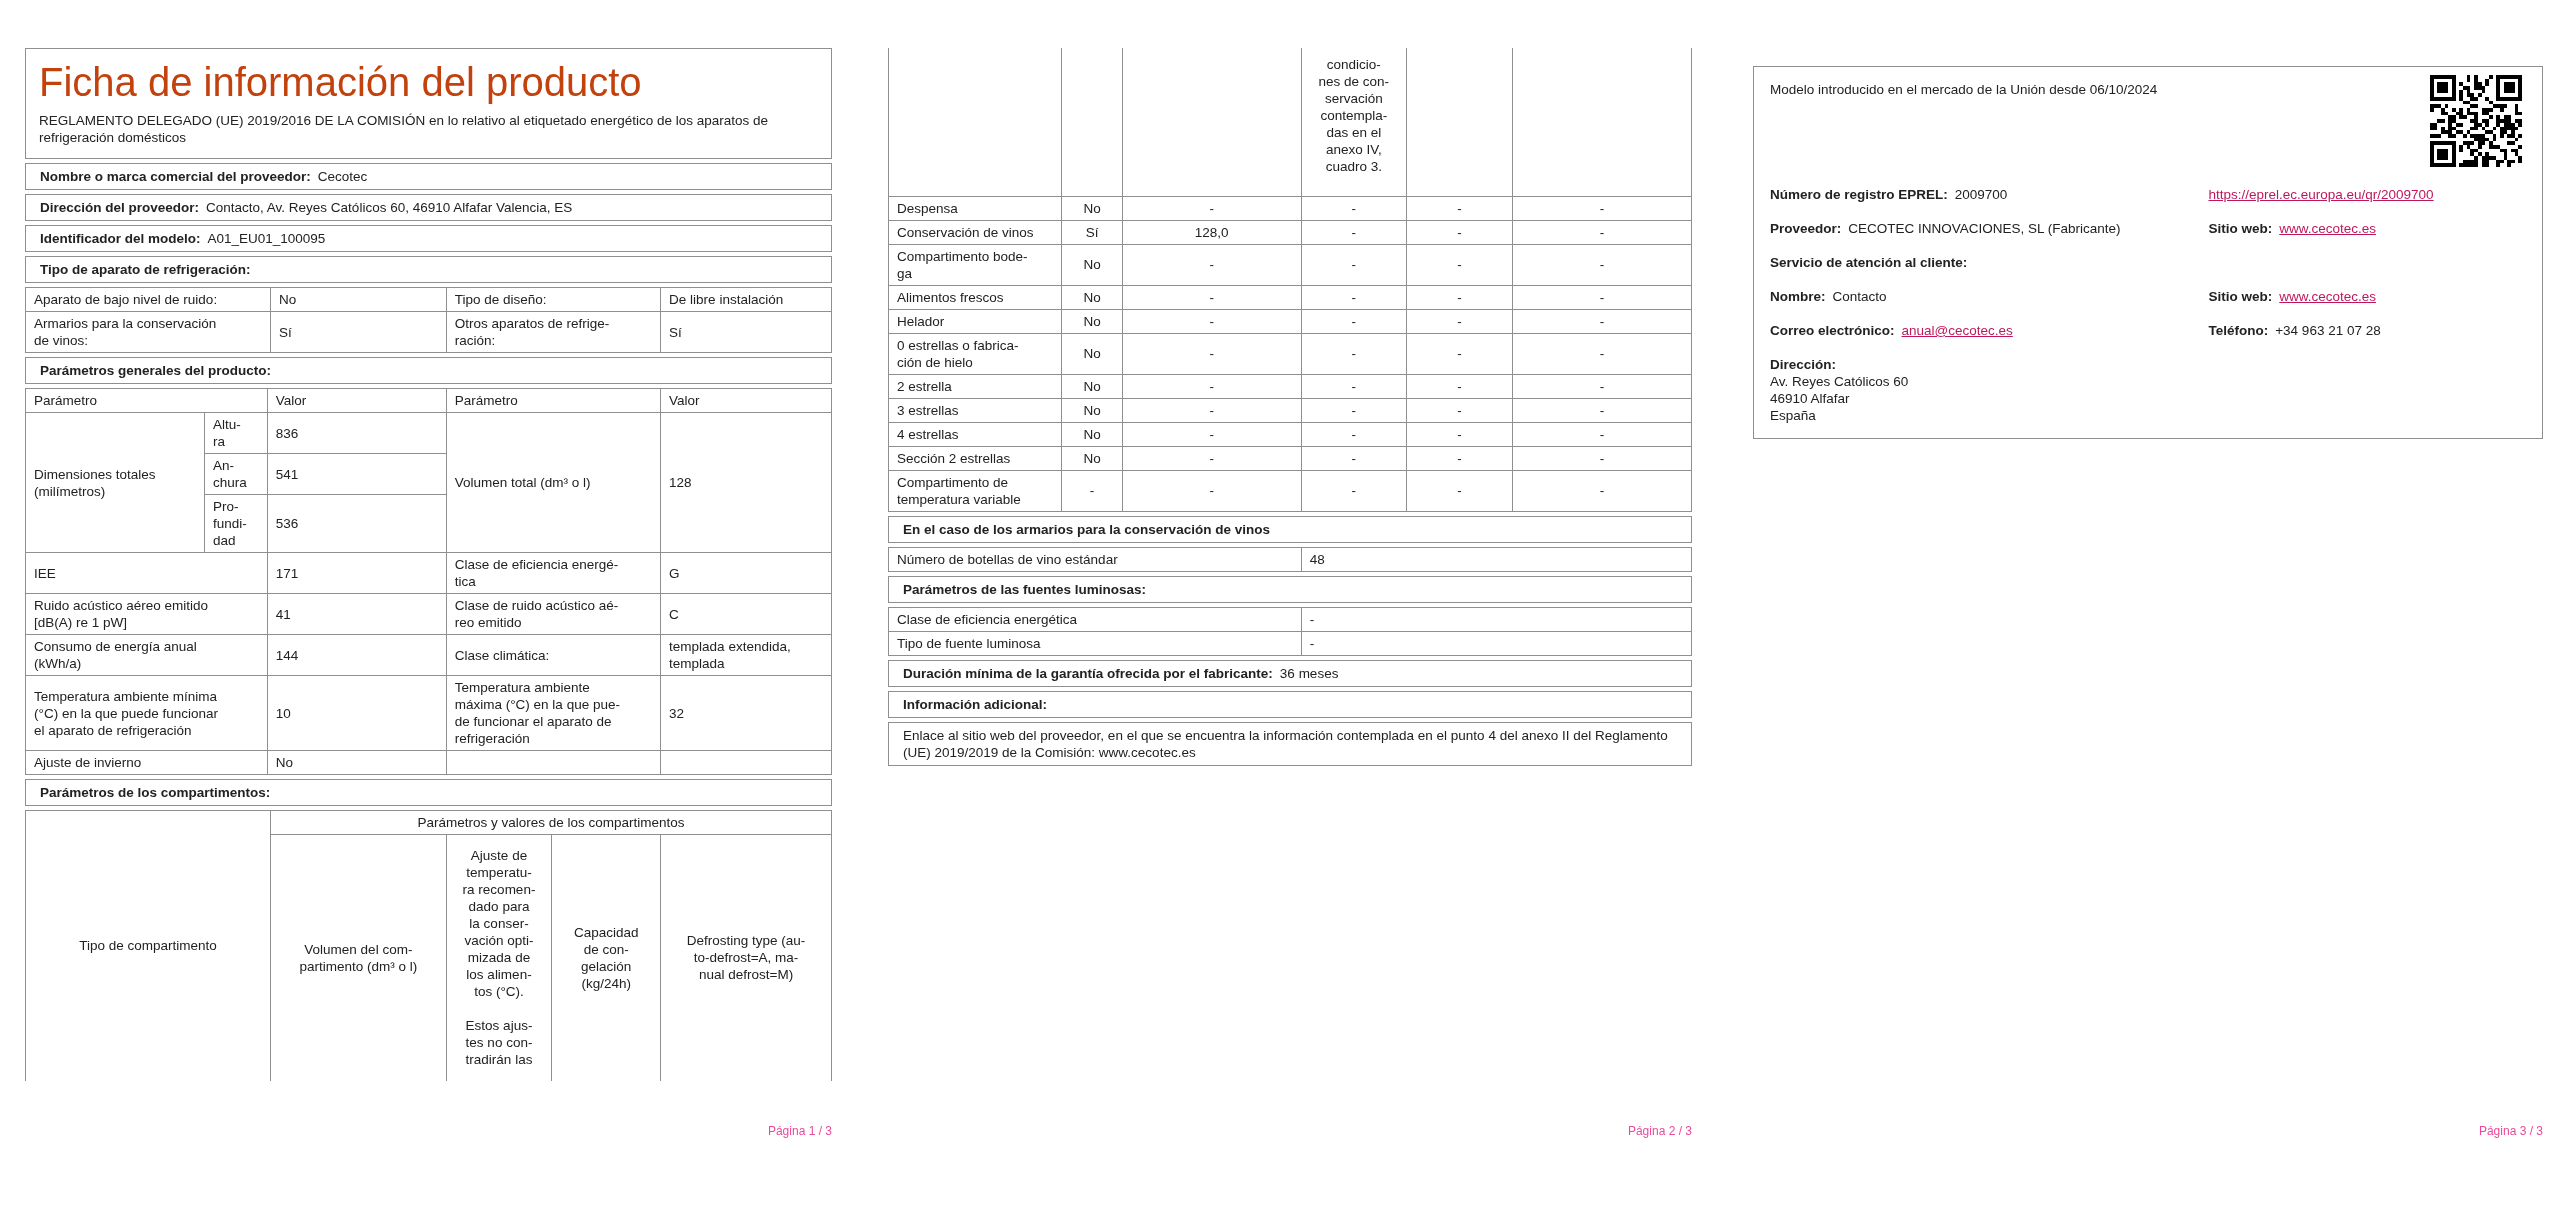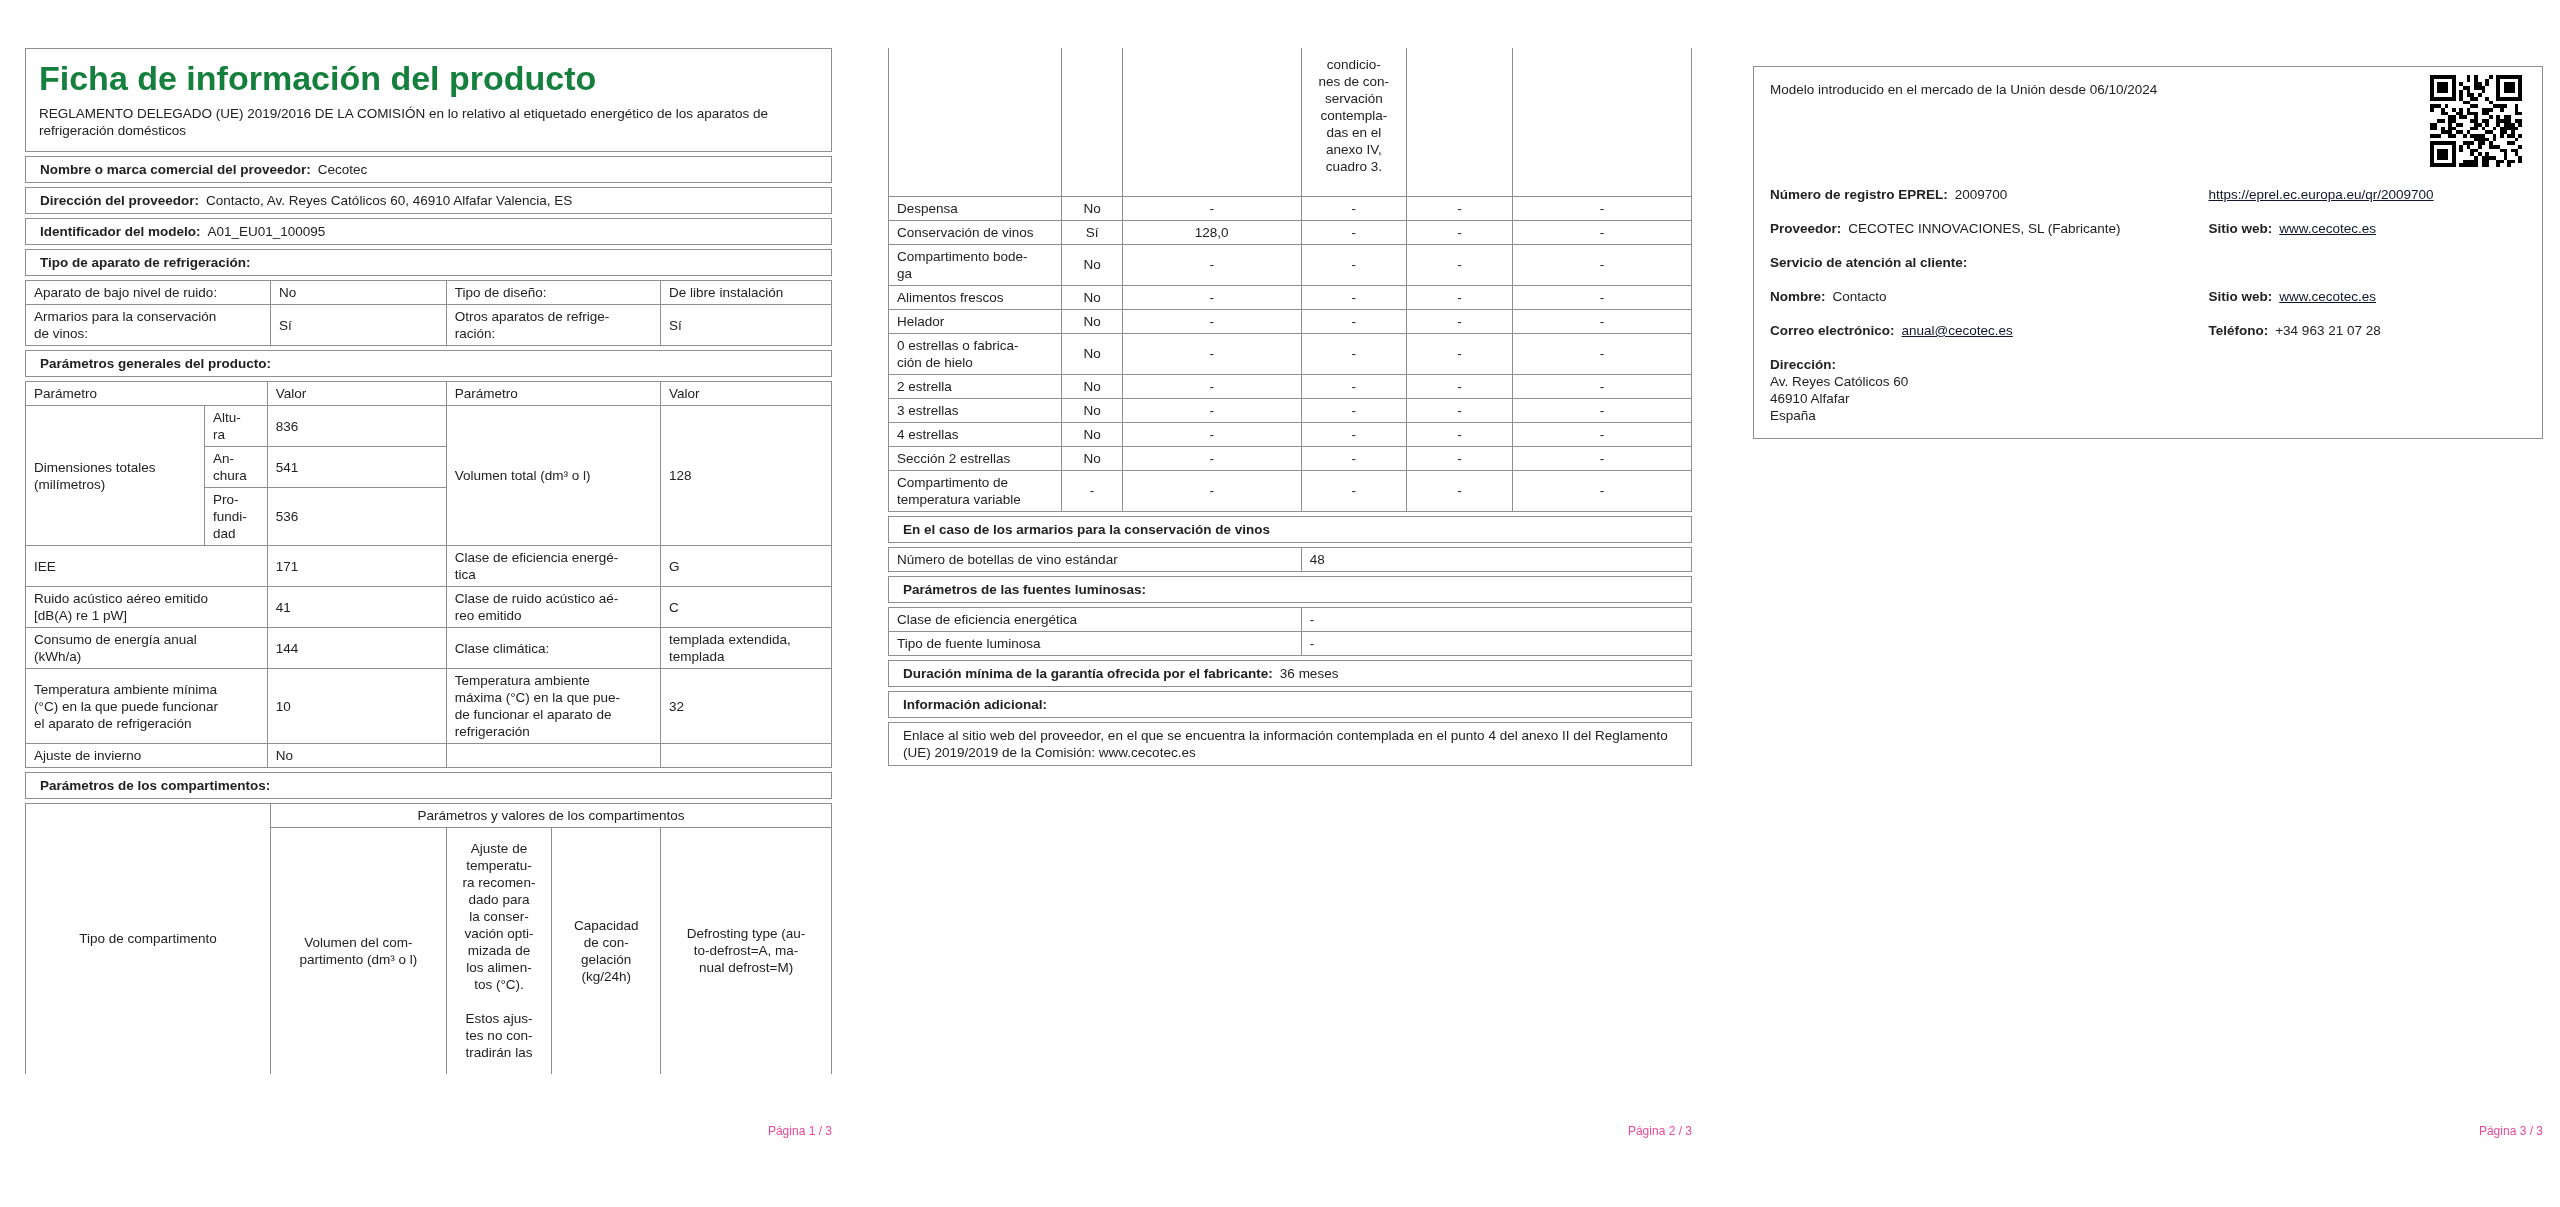--- a/index.html
+++ b/index.html
@@ -13,21 +13,21 @@
     color:#222222;
   }
   .page { position:absolute; background:#fff; }
   #p1 { left:25px;  top:48px; width:807px; height:1064px; overflow:hidden; }
   #p2 { left:888px; top:48px; width:804px; }
   #p3 { left:1753px; top:66px; width:790px; border:1px solid #8f8f8f; padding:14px 16px; }
 
   .box { border:1px solid #8f8f8f; padding:4px 14px; margin-bottom:4px; background:#fff; white-space:pre-line; }
   .hdr-box { font-weight:bold; }
   .title-box { padding:10px 13px 12px; white-space:normal; }
-  .doc-title { font-size:34px; font-weight:bold; color:#15803d; line-height:1.15; }
+  .doc-title { font-size:40px; font-weight:normal; color:#c2410c; line-height:1.15; }
   .reg { margin-top:7px; }
   .b { font-weight:bold; }
   .val { margin-left:7px; }
 
   table.tbl { width:100%; border-collapse:collapse; margin-bottom:4px; table-layout:fixed; }
   .tbl td { border:1px solid #8f8f8f; padding:3px 8px; vertical-align:middle; white-space:pre-line; overflow:hidden; }
   .ctr { text-align:center; }
 
   .comp td { border-bottom:0; }
   .comp .tall td { height:246px; }
@@ -40,21 +40,21 @@
   #f1 { left:25px;  width:807px; }
   #f2 { left:888px; width:804px; }
   #f3 { left:1753px; width:790px; }
 
   
   .qr { position:absolute; top:8px; right:20px; width:92px; height:92px; }
   .p3row { display:flex; margin-top:17px; }
   .p3row.first { margin-top:88px; }
   .p3l { width:58%; padding-right:12px; }
   .p3r { width:42%; }
-  a.lnk { color:#0f172a; text-decoration:underline; cursor:pointer; }
+  a.lnk { color:#be185d; text-decoration:underline; cursor:pointer; }
   .addr { white-space:pre-line; }
 </style>
 </head>
 <body>
 
 <div class="page" id="p1">
 
   <div class="box title-box">
     <div class="doc-title">Ficha de información del producto</div>
     <div class="reg">REGLAMENTO DELEGADO (UE) 2019/2016 DE LA COMISIÓN en lo relativo al etiquetado energético de los aparatos de refrigeración domésticos</div>

